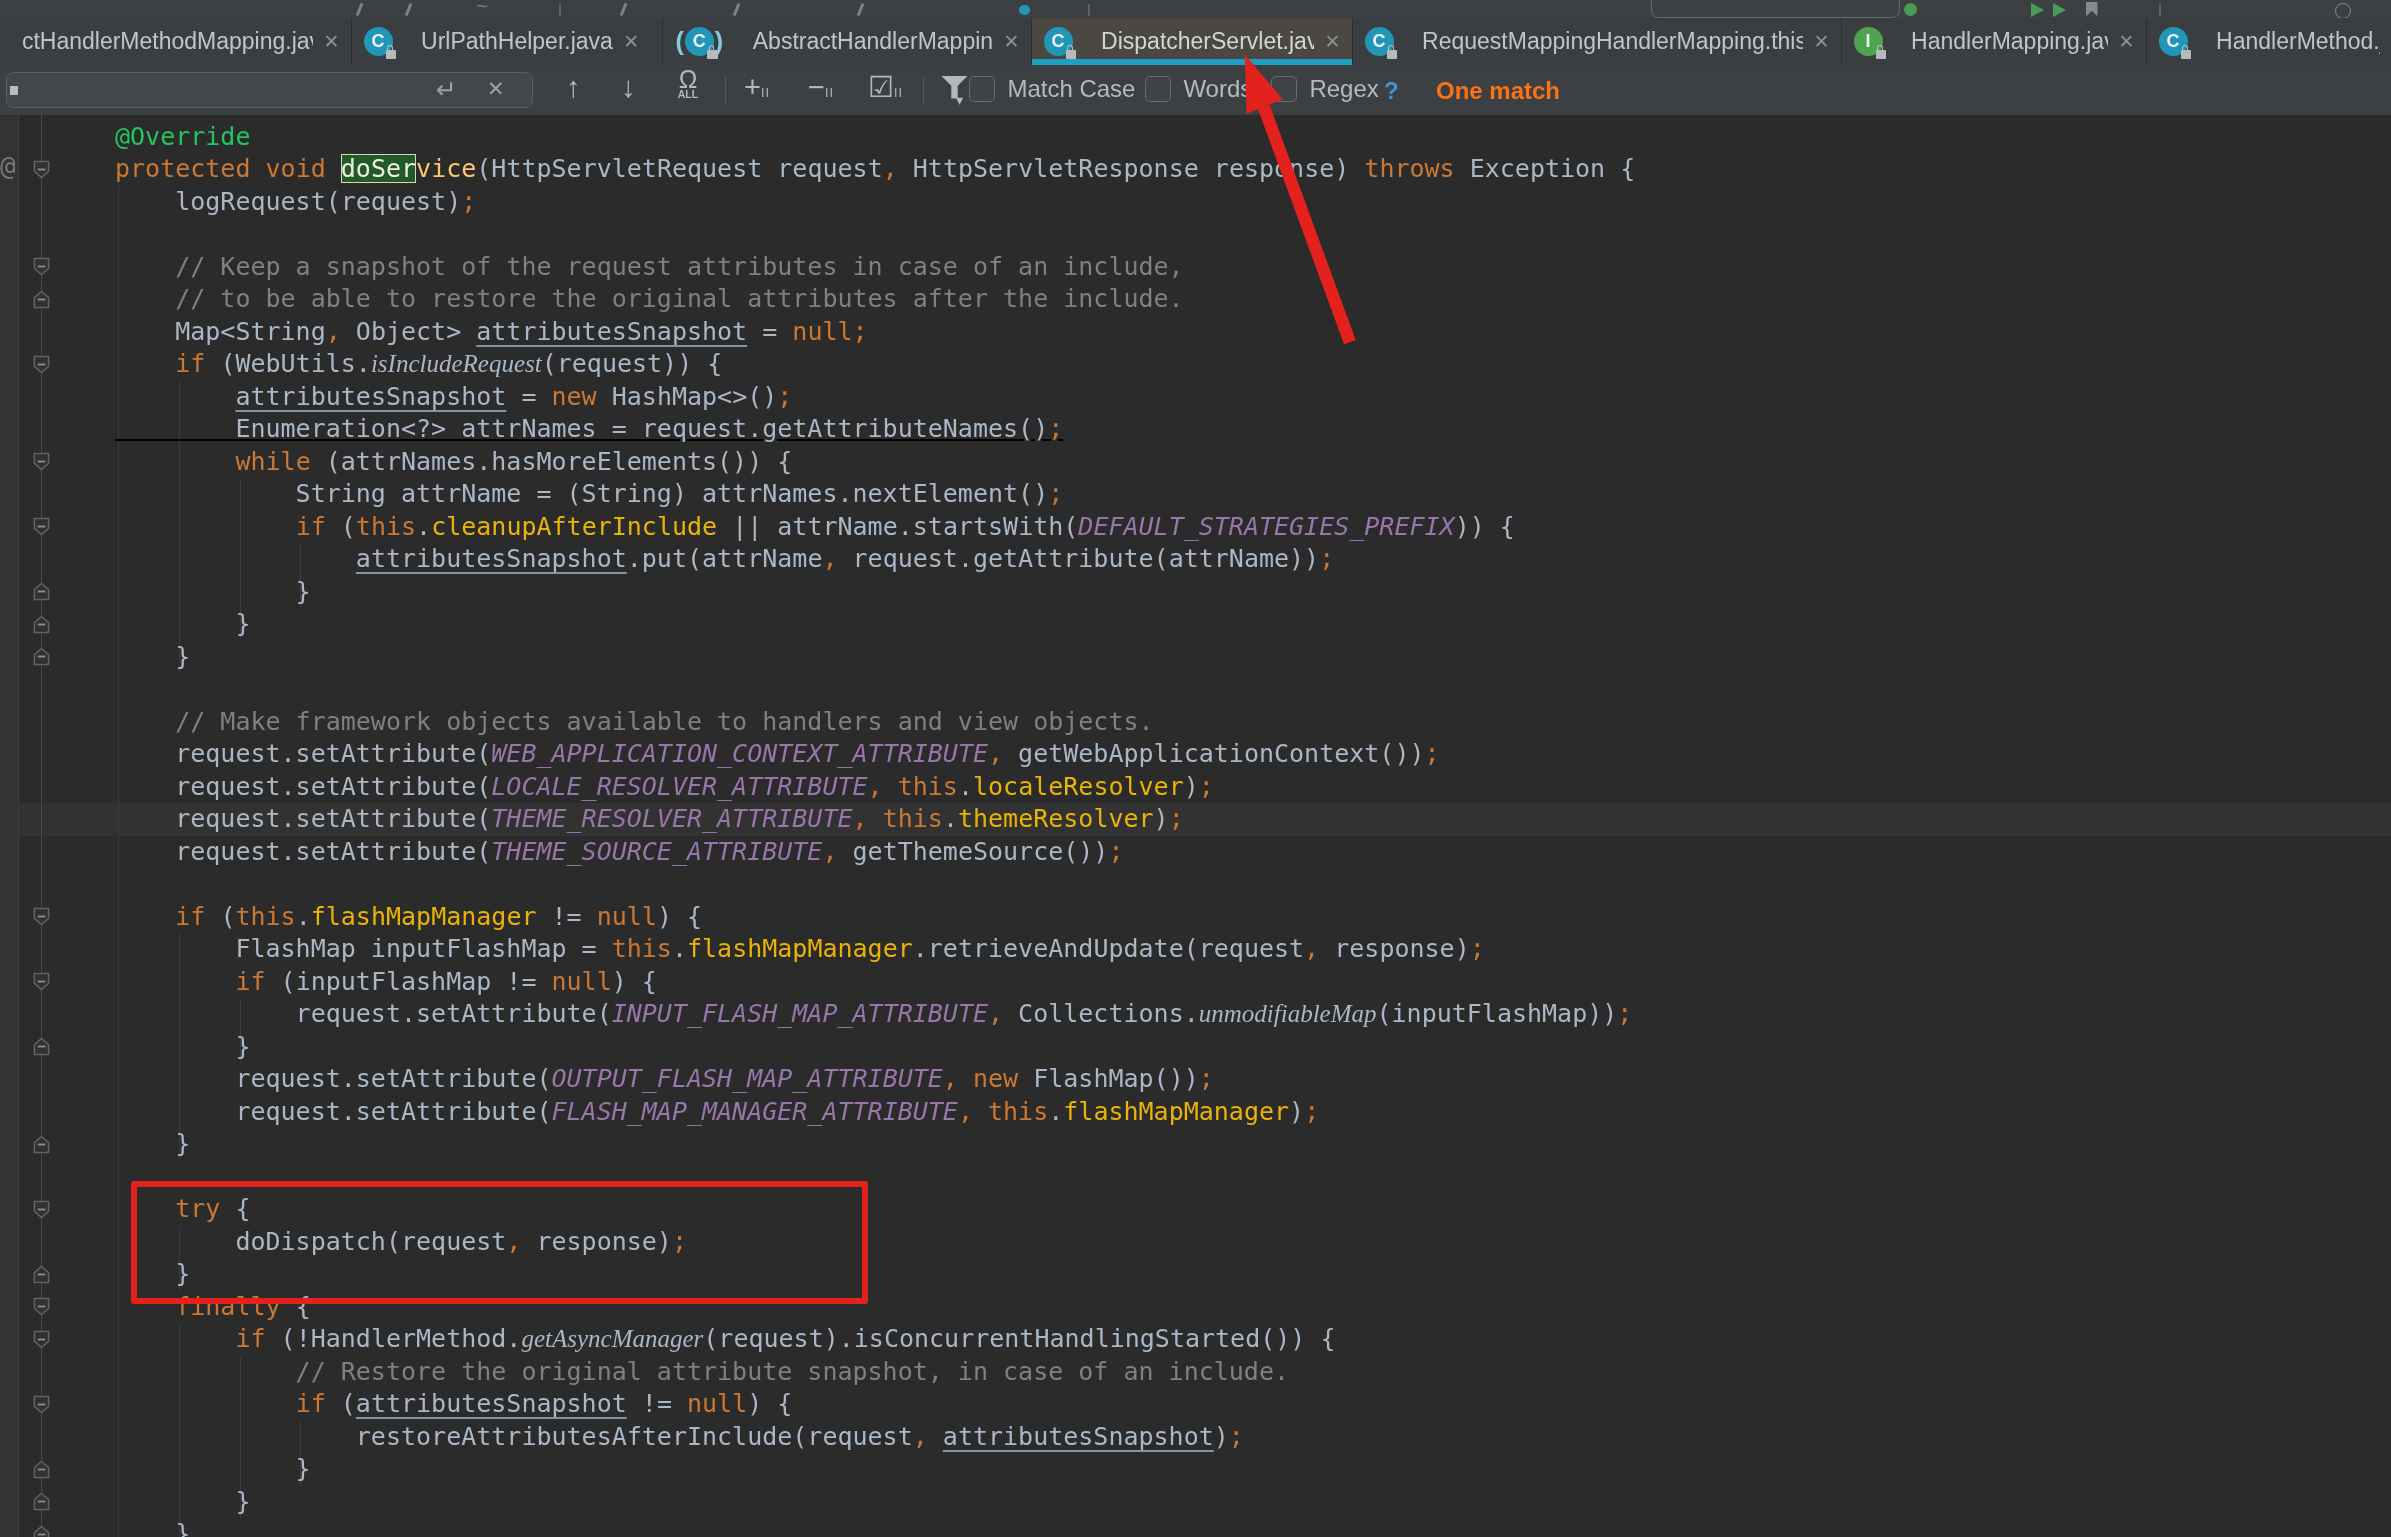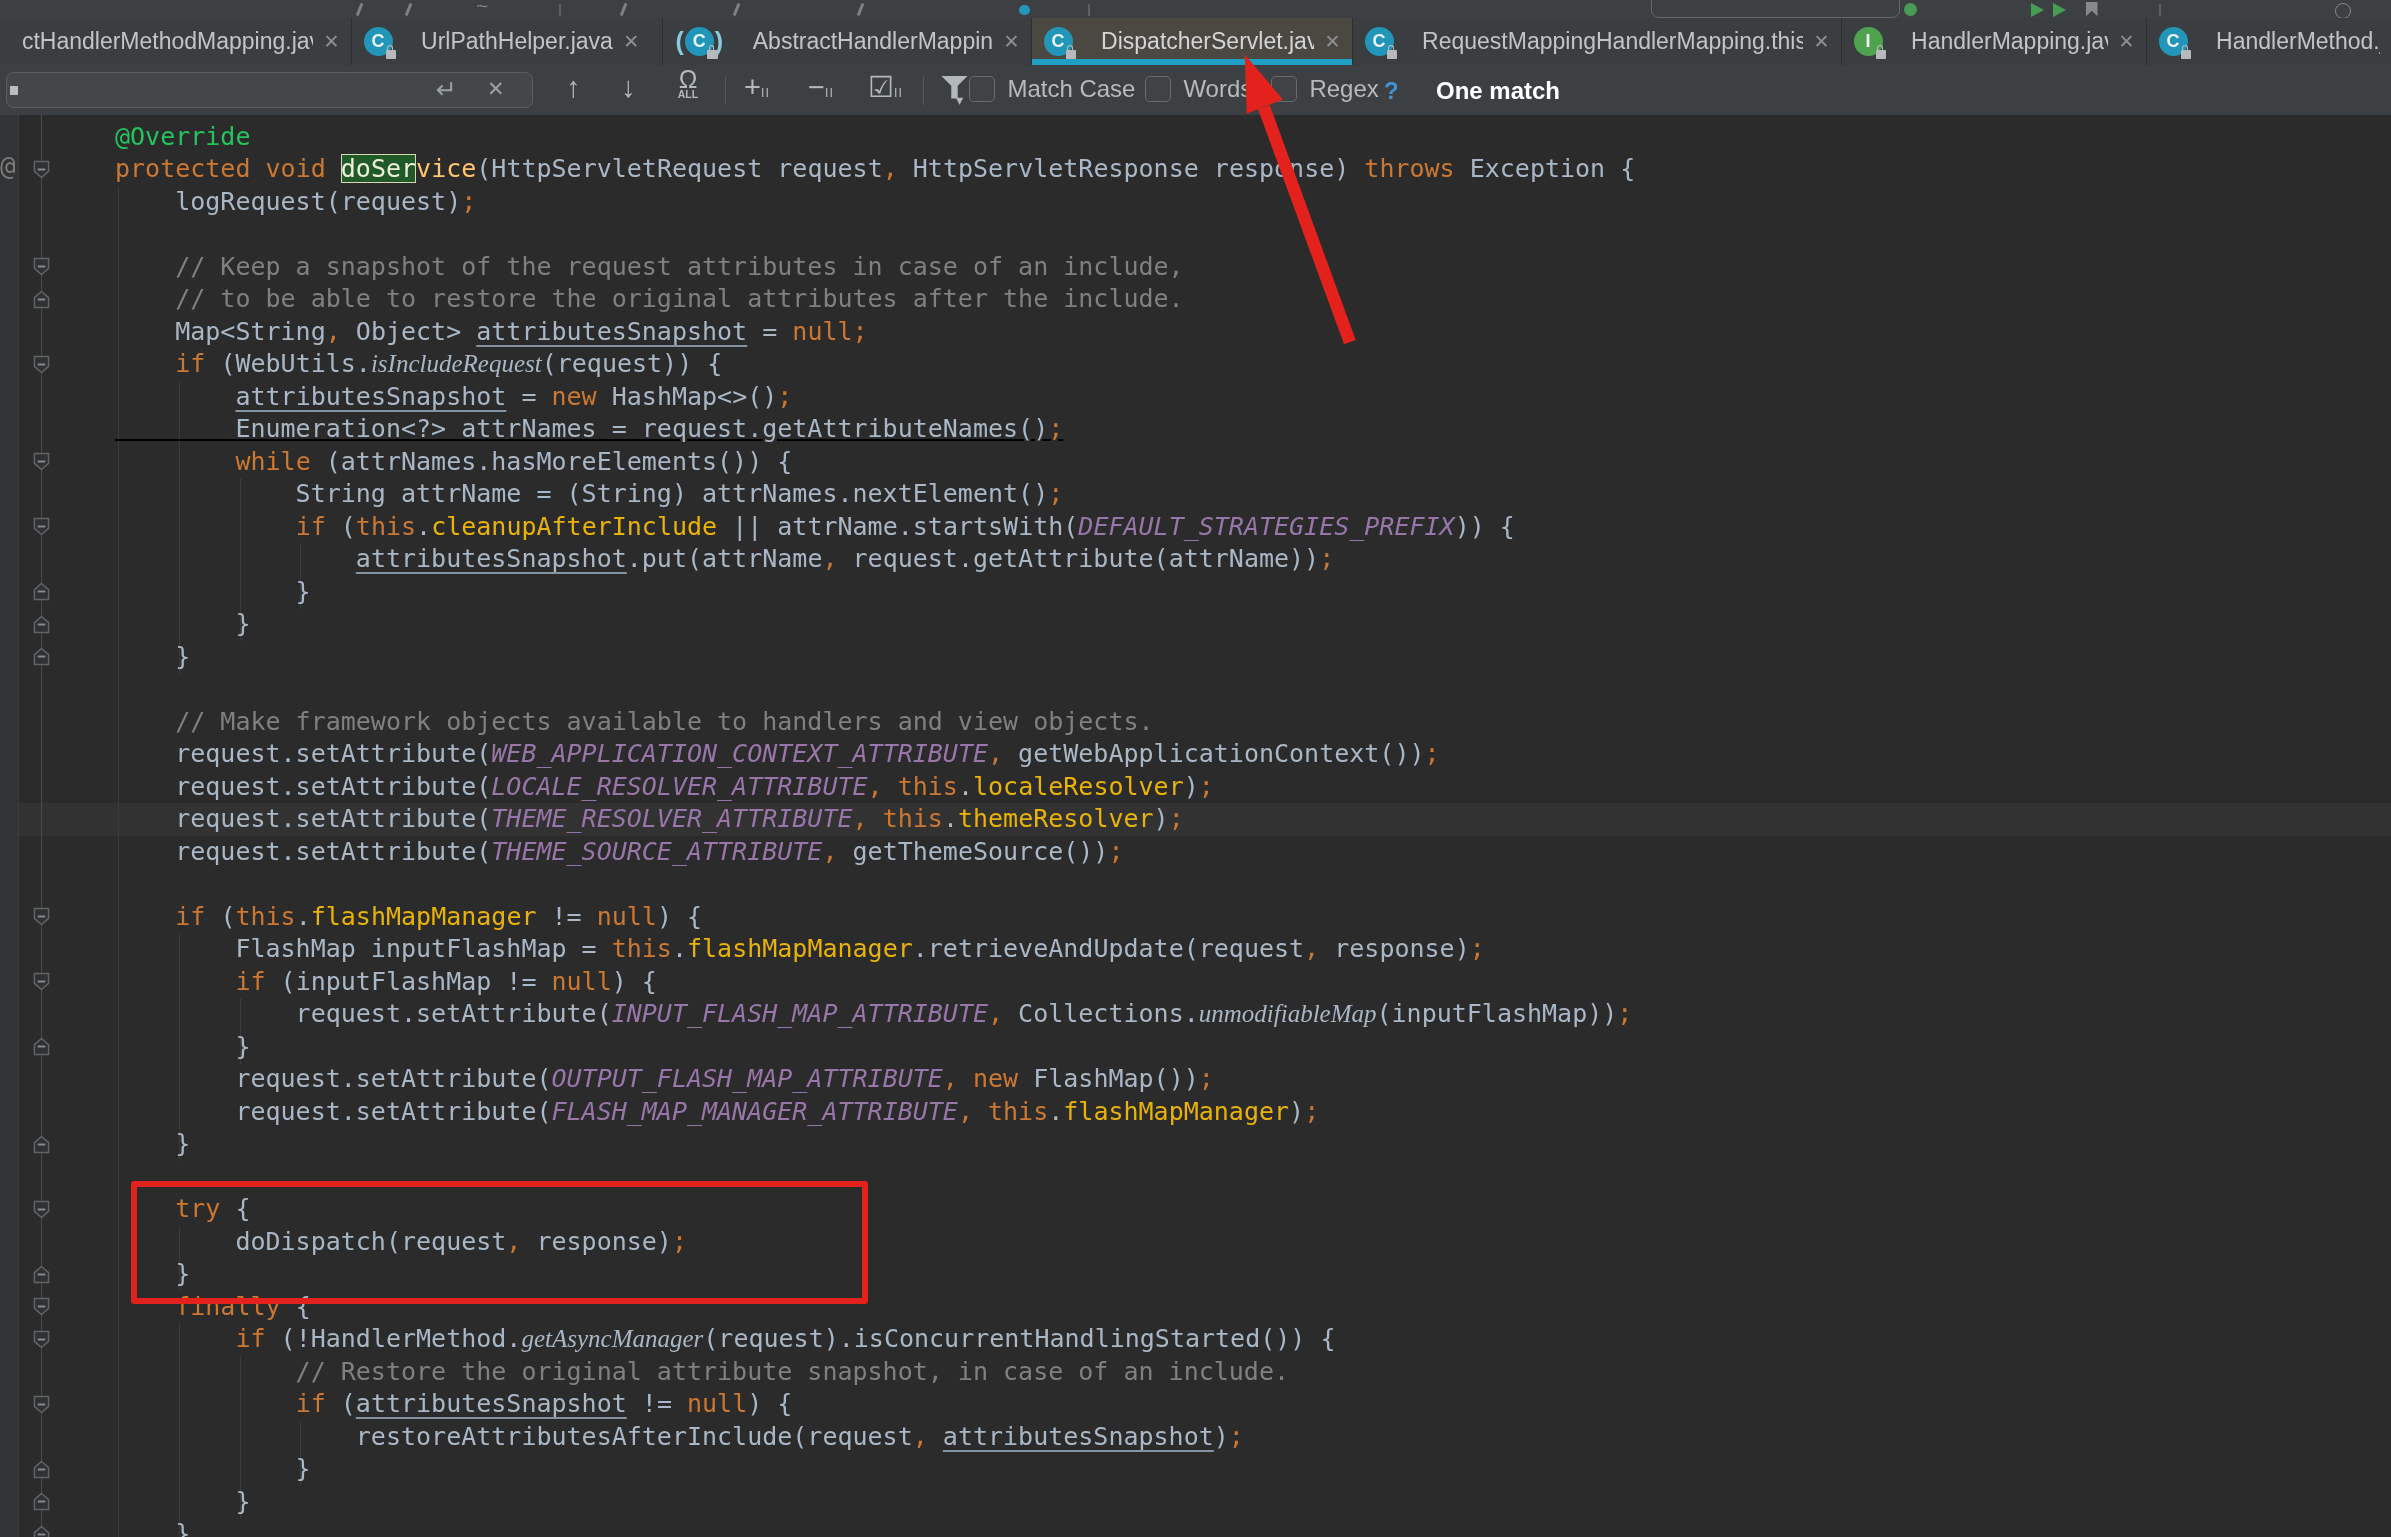--- a/index.html
+++ b/index.html
@@ -54,21 +54,21 @@
   #icon-find-all .all{display:block;font-size:10.5px;font-weight:bold;margin-top:-5.7px;letter-spacing:0;}
   .findbar-divider{position:absolute;top:10.5px;width:1px;height:29px;background:#54575a;}
   #icon-filter{position:absolute;top:10.5px;width:27px;height:23px;background:#b3b8bb;
     clip-path:polygon(0 0,100% 0,62% 45%,62% 100%,38% 100%,38% 45%);}
   #icon-filter-caret{position:absolute;top:27px;color:#b3b8bb;font-size:14.3px;}
   .find-option{position:absolute;top:9.6px;display:flex;align-items:center;gap:12.4px;
     font-size:24px;color:#b7b9bb;}
   .checkbox{width:26px;height:26px;box-sizing:border-box;border:1.9px solid #686c6e;
     border-radius:4.8px;background:#3f4345;}
   #find-help{position:absolute;top:12.4px;font-size:24px;font-weight:bold;color:#4193d5;}
-  #find-status{position:absolute;top:12.4px;font-size:24px;font-weight:bold;color:#ffffff;}
+  #find-status{position:absolute;top:12.4px;font-size:24px;font-weight:bold;color:#f97316;}
 
   
   #editor{position:absolute;left:0;top:115px;width:2392px;height:1422px;background:#2b2b2b;overflow:hidden;}
   #gutter-strip{position:absolute;left:0;top:0;width:18px;height:100%;background:#313335;
     border-right:1px solid #3a3d40;}
   #fold-line{position:absolute;left:41px;top:0;width:1px;height:100%;background:#494a4b;}
   #gutter-at{position:absolute;left:0px;top:36px;color:#7a7a7a;font-size:26px;font-family:"DejaVu Sans Mono",monospace;}
   .fold-marker{position:absolute;left:32.5px;width:17px;height:19px;}
   .indent-guide{position:absolute;width:1px;background:#3b3b3b;}
   #current-line{position:absolute;left:0;width:100%;height:32.5px;background:#323232;}

